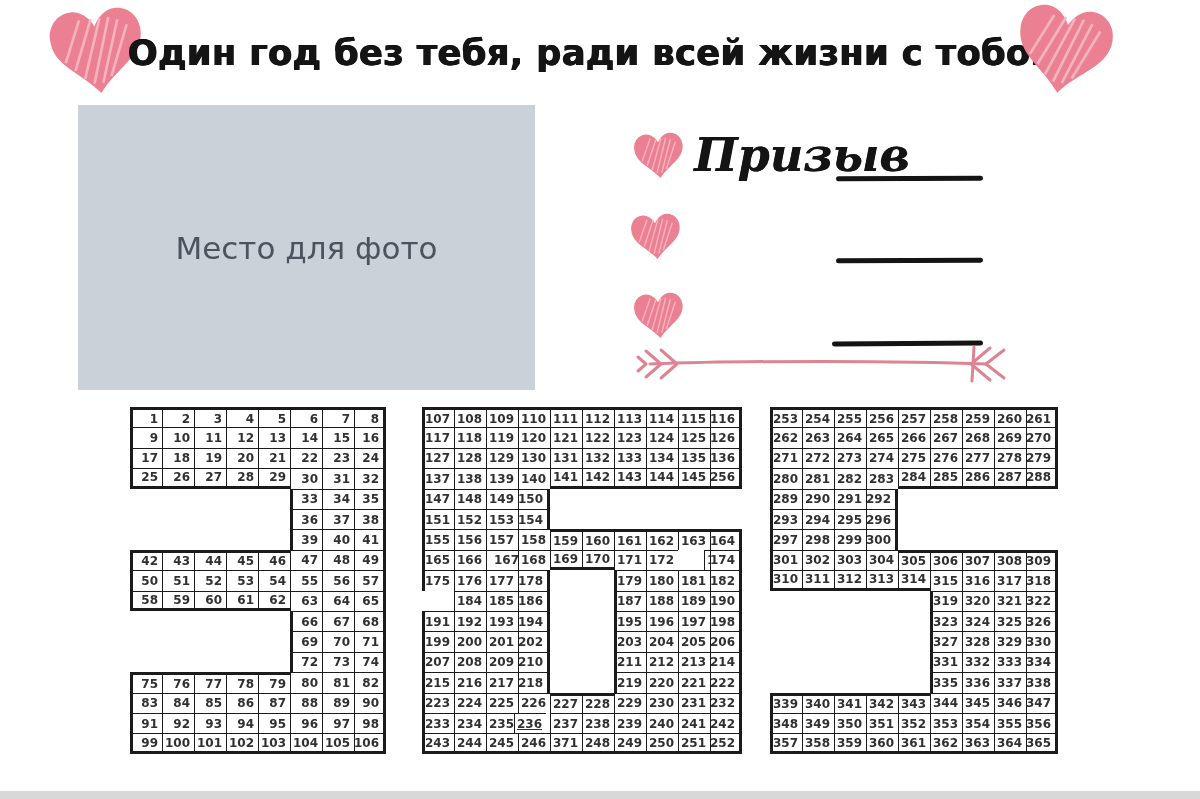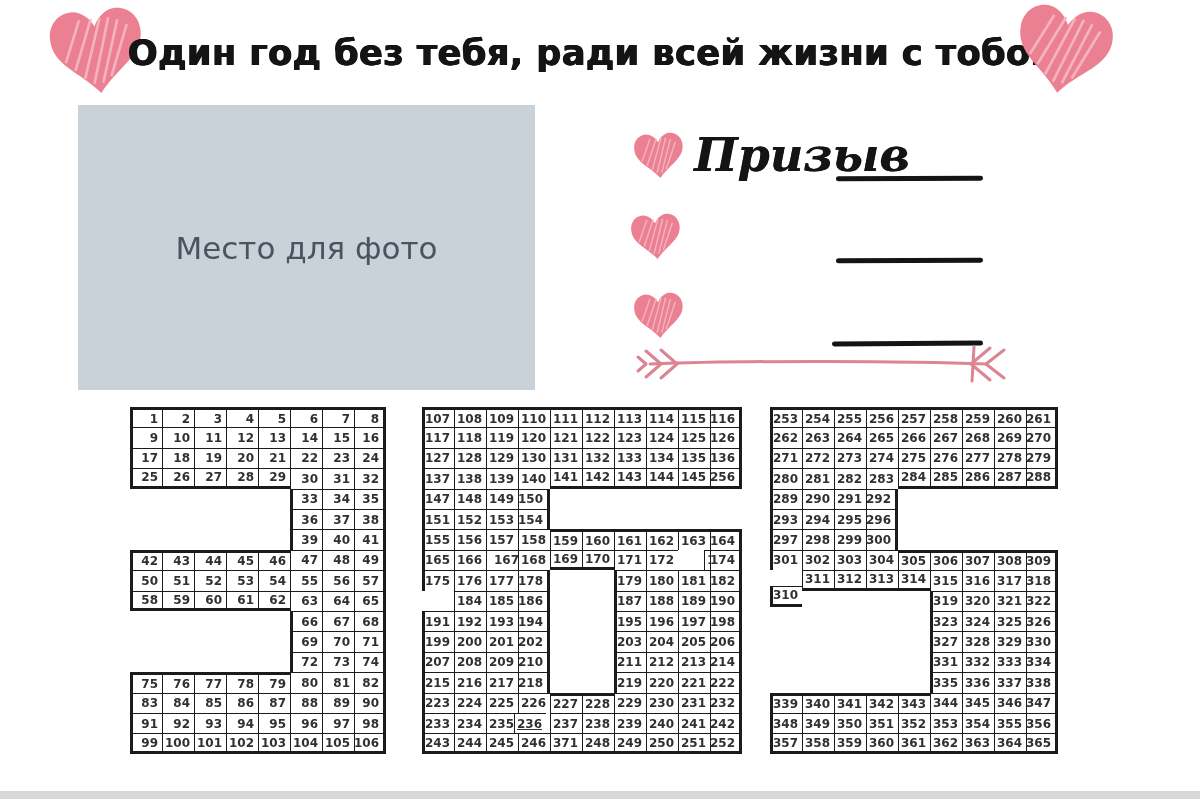--- a/index.html
+++ b/index.html
@@ -450,21 +450,21 @@
         <div class="cell" style="left: 96px; top: 122.4px; width: 32px; height: 20.4px; border-left: 1.5px solid var(--grid-ink,#1b1b1b); border-top: 1.5px solid var(--grid-ink,#1b1b1b); border-right: 3px solid var(--grid-ink,#1b1b1b);">300</div>
         <div class="cell" style="left: 0px; top: 142.8px; width: 32px; height: 20.4px; border-left: 3px solid var(--grid-ink,#1b1b1b); border-top: 1.5px solid var(--grid-ink,#1b1b1b);">301</div>
         <div class="cell" style="left: 32px; top: 142.8px; width: 32px; height: 20.4px; border-left: 1.5px solid var(--grid-ink,#1b1b1b); border-top: 1.5px solid var(--grid-ink,#1b1b1b);">302</div>
         <div class="cell" style="left: 64px; top: 142.8px; width: 32px; height: 20.4px; border-left: 1.5px solid var(--grid-ink,#1b1b1b); border-top: 1.5px solid var(--grid-ink,#1b1b1b);">303</div>
         <div class="cell" style="left: 96px; top: 142.8px; width: 32px; height: 20.4px; border-left: 1.5px solid var(--grid-ink,#1b1b1b); border-top: 1.5px solid var(--grid-ink,#1b1b1b);">304</div>
         <div class="cell" style="left: 128px; top: 142.8px; width: 32px; height: 20.4px; border-left: 1.5px solid var(--grid-ink,#1b1b1b); border-top: 3px solid var(--grid-ink,#1b1b1b);">305</div>
         <div class="cell" style="left: 160px; top: 142.8px; width: 32px; height: 20.4px; border-left: 1.5px solid var(--grid-ink,#1b1b1b); border-top: 3px solid var(--grid-ink,#1b1b1b);">306</div>
         <div class="cell" style="left: 192px; top: 142.8px; width: 32px; height: 20.4px; border-left: 1.5px solid var(--grid-ink,#1b1b1b); border-top: 3px solid var(--grid-ink,#1b1b1b);">307</div>
         <div class="cell" style="left: 224px; top: 142.8px; width: 32px; height: 20.4px; border-left: 1.5px solid var(--grid-ink,#1b1b1b); border-top: 3px solid var(--grid-ink,#1b1b1b);">308</div>
         <div class="cell" style="left: 256px; top: 142.8px; width: 32px; height: 20.4px; border-left: 1.5px solid var(--grid-ink,#1b1b1b); border-top: 3px solid var(--grid-ink,#1b1b1b); border-right: 3px solid var(--grid-ink,#1b1b1b);">309</div>
-        <div class="cell" style="left: 0px; top: 163.2px; width: 32px; height: 20.4px; border-left: 3px solid var(--grid-ink,#1b1b1b); border-top: 1.5px solid var(--grid-ink,#1b1b1b); border-bottom: 3px solid var(--grid-ink,#1b1b1b); margin-top: 16px;">310</div>
+        <div class="cell" style="left: 0px; top: 163.2px; width: 32px; height: 20.4px; border-left: 3px solid var(--grid-ink,#1b1b1b); border-top: 1.5px solid var(--grid-ink,#1b1b1b); border-bottom: 3px solid var(--grid-ink,#1b1b1b);">310</div>
         <div class="cell" style="left: 32px; top: 163.2px; width: 32px; height: 20.4px; border-left: 1.5px solid var(--grid-ink,#1b1b1b); border-top: 1.5px solid var(--grid-ink,#1b1b1b); border-bottom: 3px solid var(--grid-ink,#1b1b1b);">311</div>
         <div class="cell" style="left: 64px; top: 163.2px; width: 32px; height: 20.4px; border-left: 1.5px solid var(--grid-ink,#1b1b1b); border-top: 1.5px solid var(--grid-ink,#1b1b1b); border-bottom: 3px solid var(--grid-ink,#1b1b1b);">312</div>
         <div class="cell" style="left: 96px; top: 163.2px; width: 32px; height: 20.4px; border-left: 1.5px solid var(--grid-ink,#1b1b1b); border-top: 1.5px solid var(--grid-ink,#1b1b1b); border-bottom: 3px solid var(--grid-ink,#1b1b1b);">313</div>
         <div class="cell" style="left: 128px; top: 163.2px; width: 32px; height: 20.4px; border-left: 1.5px solid var(--grid-ink,#1b1b1b); border-top: 1.5px solid var(--grid-ink,#1b1b1b); border-bottom: 3px solid var(--grid-ink,#1b1b1b);">314</div>
         <div class="cell" style="left: 160px; top: 163.2px; width: 32px; height: 20.4px; border-left: 1.5px solid var(--grid-ink,#1b1b1b); border-top: 1.5px solid var(--grid-ink,#1b1b1b);">315</div>
         <div class="cell" style="left: 192px; top: 163.2px; width: 32px; height: 20.4px; border-left: 1.5px solid var(--grid-ink,#1b1b1b); border-top: 1.5px solid var(--grid-ink,#1b1b1b);">316</div>
         <div class="cell" style="left: 224px; top: 163.2px; width: 32px; height: 20.4px; border-left: 1.5px solid var(--grid-ink,#1b1b1b); border-top: 1.5px solid var(--grid-ink,#1b1b1b);">317</div>
         <div class="cell" style="left: 256px; top: 163.2px; width: 32px; height: 20.4px; border-left: 1.5px solid var(--grid-ink,#1b1b1b); border-top: 1.5px solid var(--grid-ink,#1b1b1b); border-right: 3px solid var(--grid-ink,#1b1b1b);">318</div>
         <div class="cell" style="left: 160px; top: 183.6px; width: 32px; height: 20.4px; border-left: 3px solid var(--grid-ink,#1b1b1b); border-top: 1.5px solid var(--grid-ink,#1b1b1b);">319</div>
         <div class="cell" style="left: 192px; top: 183.6px; width: 32px; height: 20.4px; border-left: 1.5px solid var(--grid-ink,#1b1b1b); border-top: 1.5px solid var(--grid-ink,#1b1b1b);">320</div>

